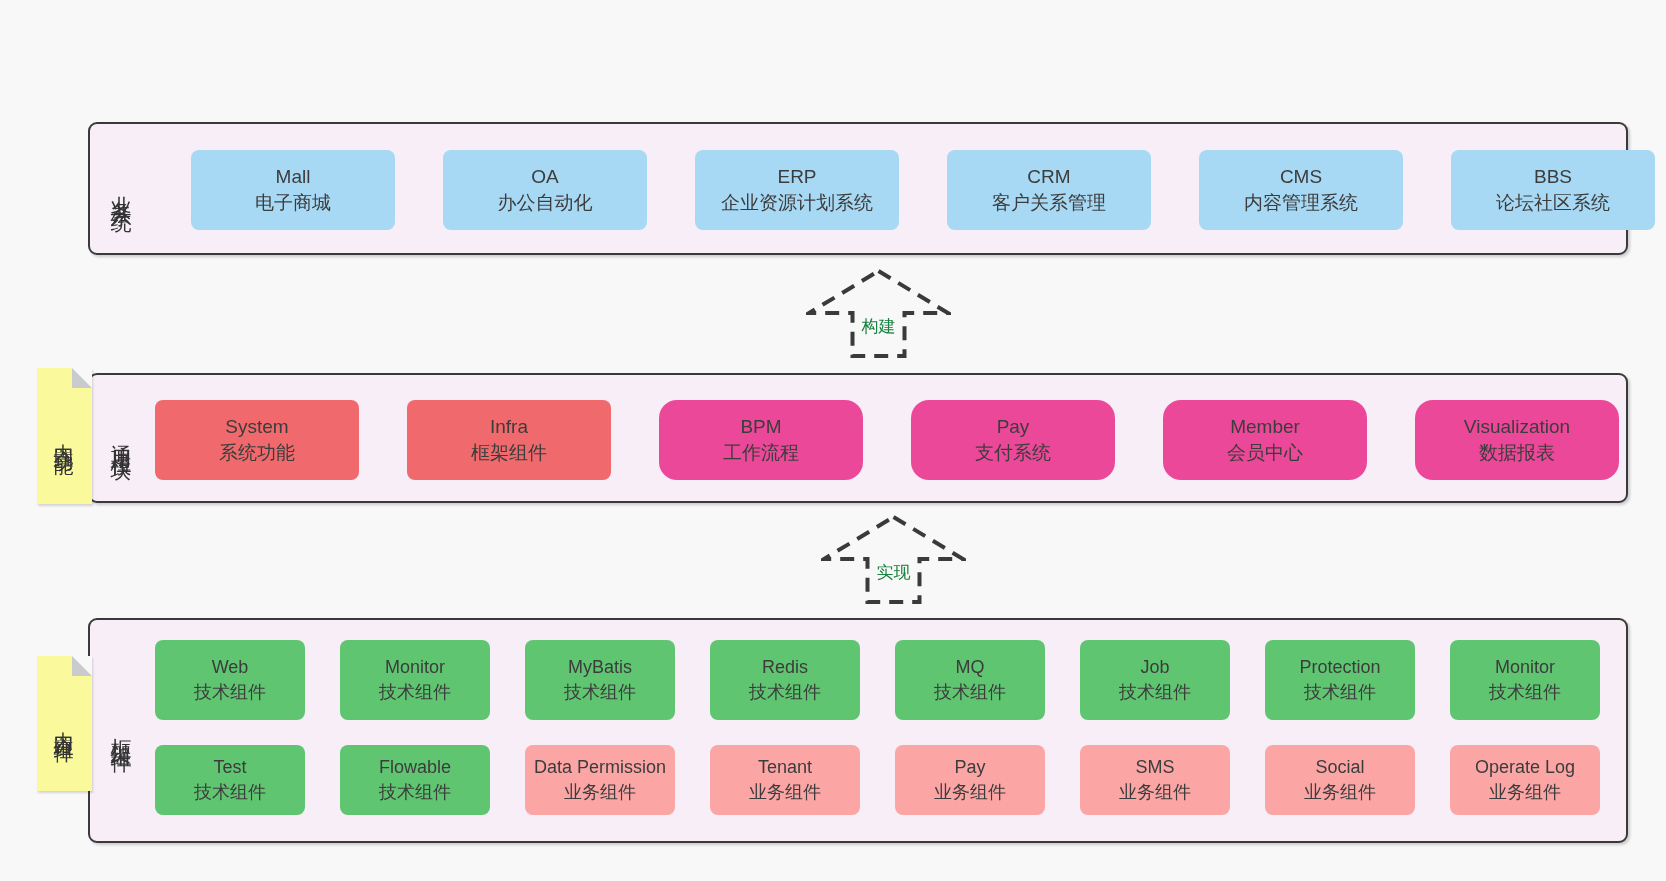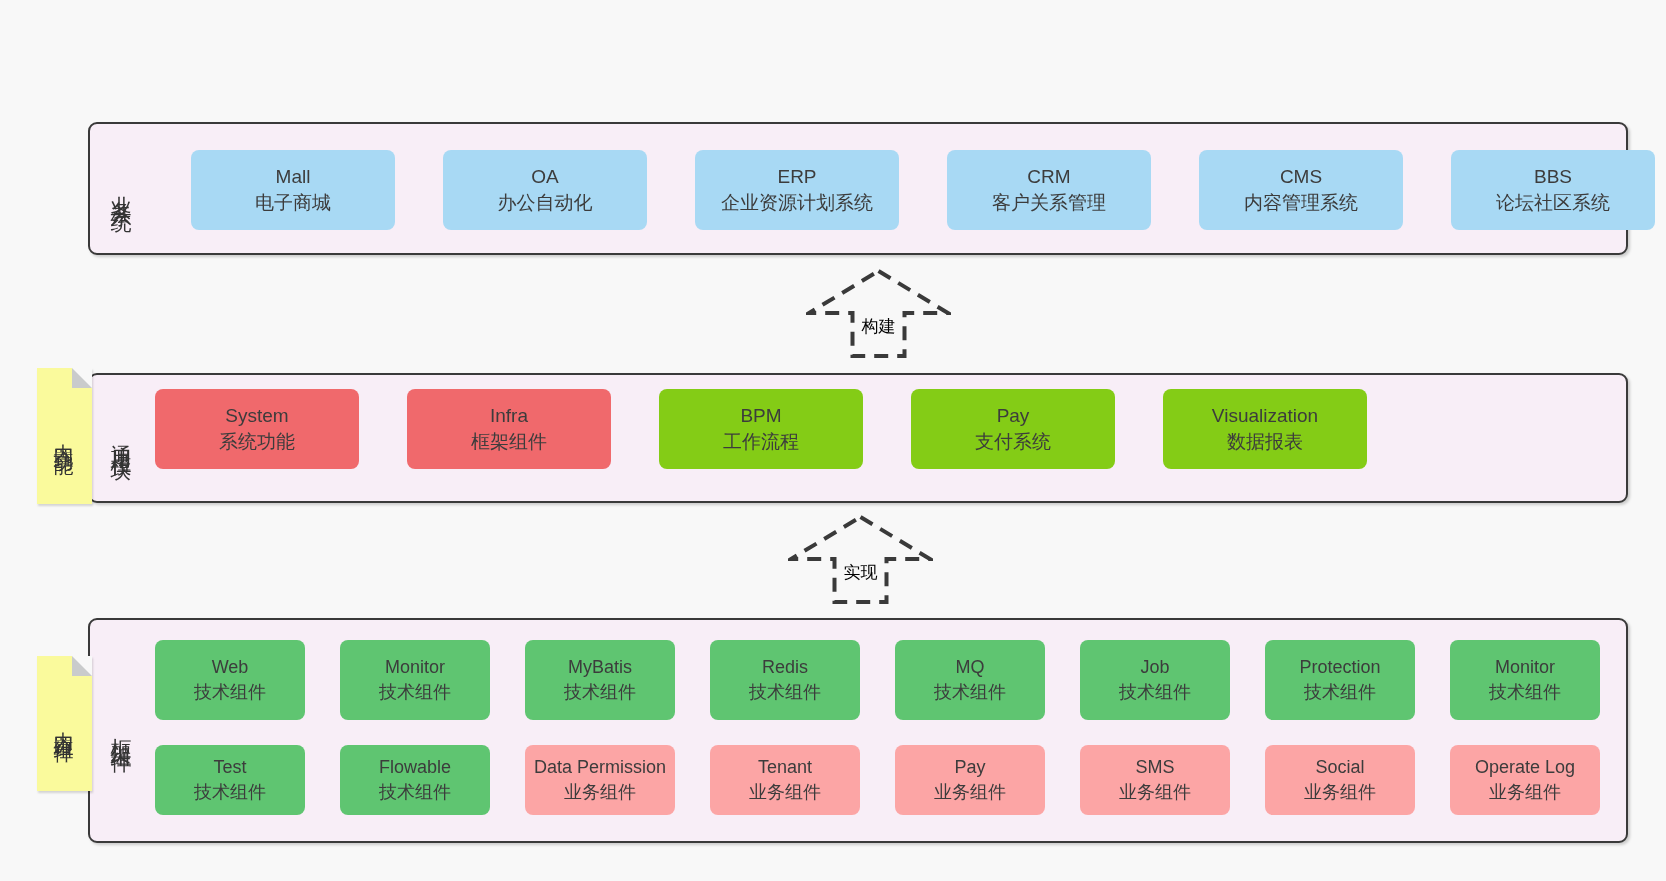--- a/index.html
+++ b/index.html
@@ -42,37 +42,37 @@
     color: #333;
   }
 
   .boxes {
     position: absolute;
     left: 65px;
     display: flex;
     gap: 48px;
   }
   #layer1 .boxes { top: 26px; padding-left: 36px; }
-  #layer2 .boxes { top: 14px; }
+  #layer2 .boxes { top: 25px; }
 
   .box {
     width: 204px;
     height: 80px;
     border-radius: 8px;
     display: flex;
     flex-direction: column;
     align-items: center;
     justify-content: center;
     text-align: center;
     font-size: 19px;
     line-height: 26px;
   }
   .blue  { background: #a8d9f4; }
   .red   { background: #f0696c; }
-  .pink  { background: #84cc16; }
+  .pink  { background: #ec4899; border-radius: 18px; }
   .green { background: #5fc571; }
   .lgreen{ background: #fca5a5; }
 
   
   .grid {
     position: absolute;
     left: 65px; top: 20px;
     display: flex;
     flex-direction: column;
     gap: 25px;
@@ -111,36 +111,36 @@
     width: 0; height: 0;
     border-top: 20px solid #f8f8f8;
     border-left: 20px solid #c9cbcc;
   }
   #note1 { left: 37px; top: 368px; height: 136px; }
   #note2 { left: 37px; top: 656px; height: 135px; }
 
   
   .arrow { position: absolute; width: 145px; height: 90px; }
   #arrow1 { left: 806px; top: 268px; }
-  #arrow2 { left: 788px; top: 514px; }
+  #arrow2 { left: 821px; top: 514px; }
   .arrow svg { display: block; }
   .arrow polygon {
     fill: none;
     stroke: #3a3a3a;
     stroke-width: 4;
     stroke-dasharray: 14 9;
   }
   .arrow-label {
     position: absolute;
     left: 50%; top: 46px;
     transform: translateX(-50%);
     background: #f8f8f8;
     padding: 1px 3px;
     font-size: 17px;
-    color: #000000;
+    color: #15803d;
     white-space: nowrap;
   }
 </style>
 </head>
 <body>
 
 <div class="stage">
 
   <div class="layer" id="layer1">
     <div class="vlabel">业务系统</div>
@@ -194,20 +194,24 @@
       </div>
       <div class="box pink">
         <span>BPM</span>
         <span>工作流程</span>
       </div>
       <div class="box pink">
         <span>Pay</span>
         <span>支付系统</span>
       </div>
       <div class="box pink">
+        <span>Member</span>
+        <span>会员中心</span>
+      </div>
+      <div class="box pink">
         <span>Visualization</span>
         <span>数据报表</span>
       </div>
     </div>
   </div>
 
   <div class="arrow" id="arrow2">
     <svg width="145" height="90" viewBox="0 0 145 90">
       <polygon points="72.5,3 142,45 98.5,45 98.5,88 46.5,88 46.5,45 3,45"></polygon>
     </svg>

